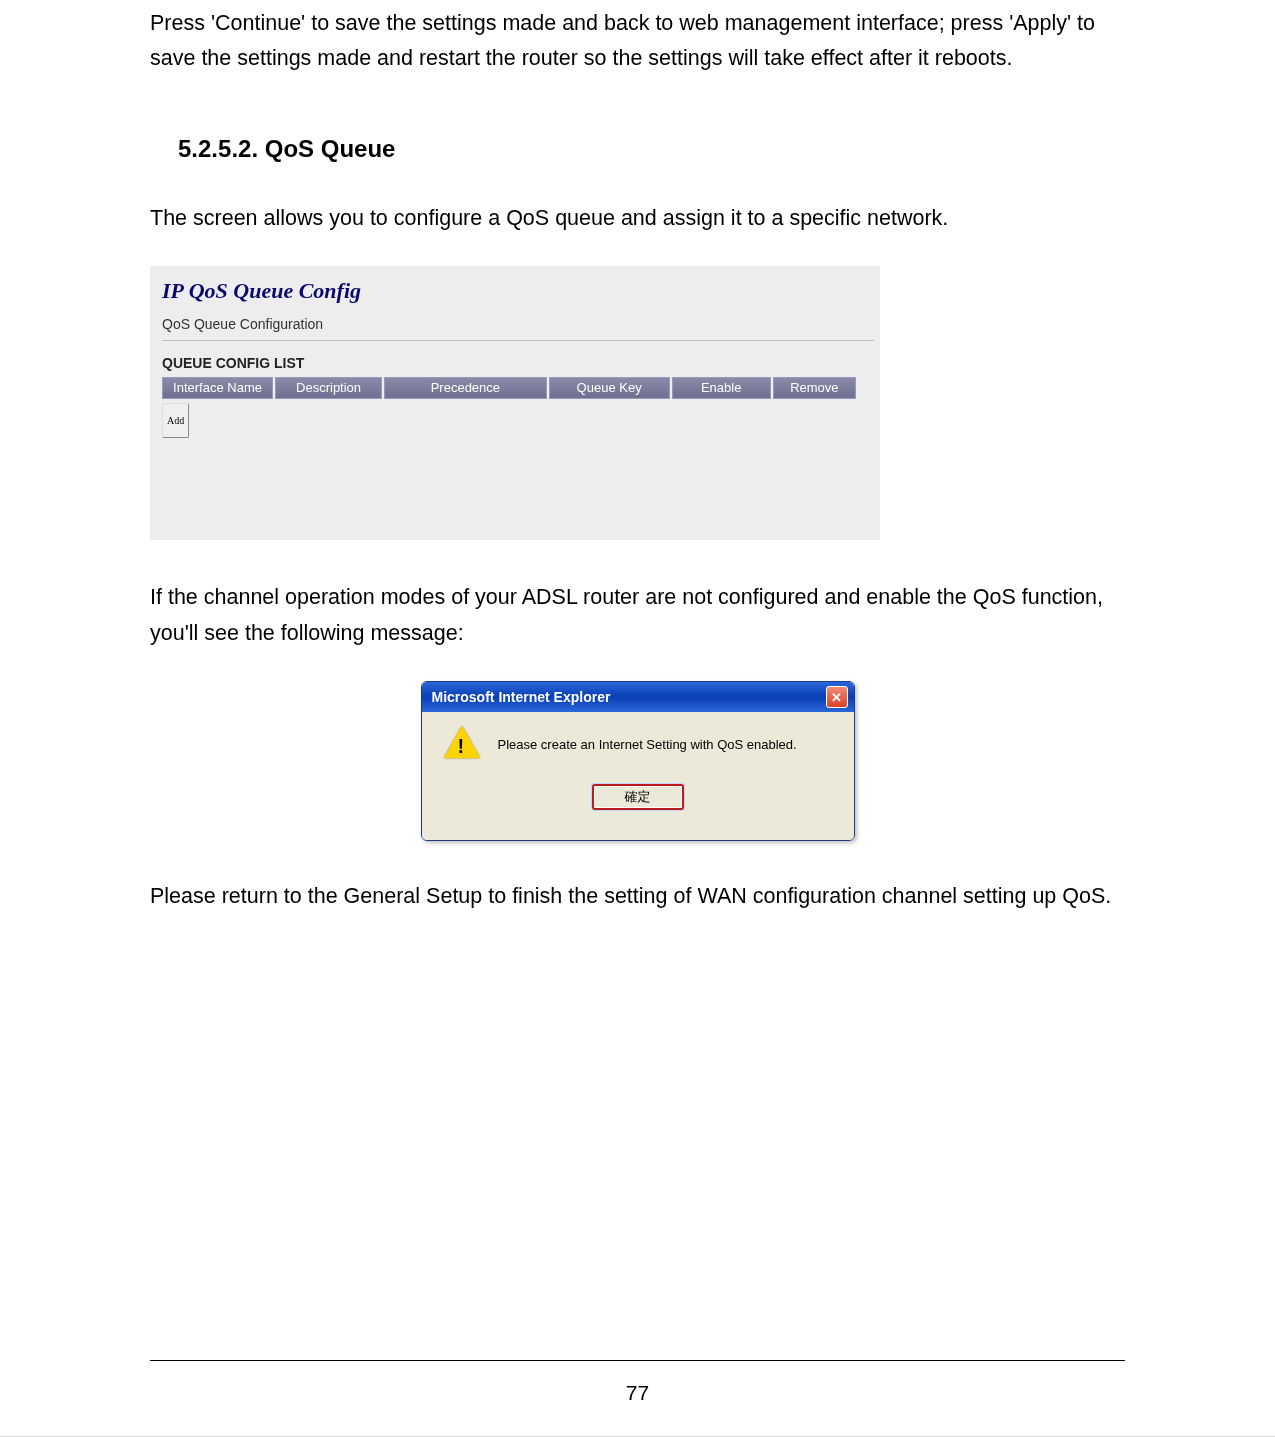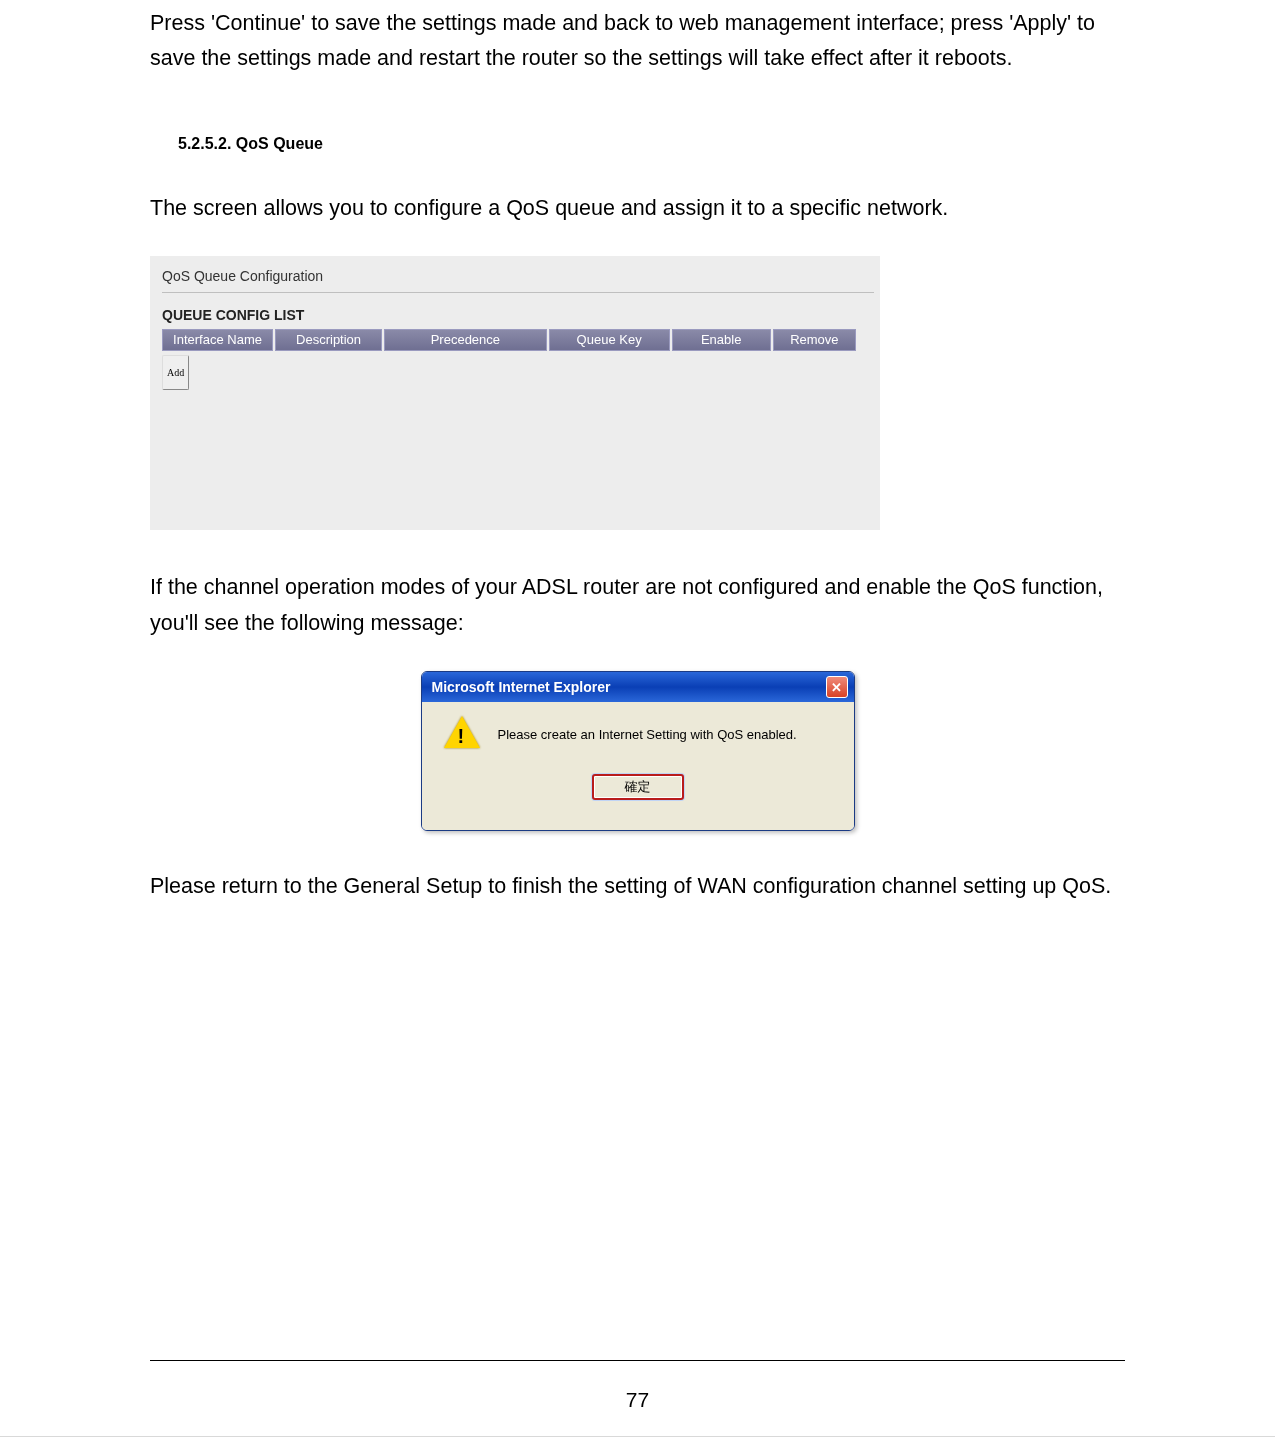--- a/index.html
+++ b/index.html
@@ -14,21 +14,21 @@
       padding: 0 150px;
       padding-top: 6px;
     }
     .body-text {
       font-size: 21.5px;
       line-height: 1.65;
       color: #000;
       margin-bottom: 30px;
     }
     .section-heading {
-      font-size: 16px;
+      font-size: 24px;
       font-weight: bold;
       color: #000;
       margin-top: 58px;
       margin-bottom: 38px;
       padding-left: 28px;
     }
     .intro-text {
       font-size: 21.5px;
       line-height: 1.65;
       color: #000;
@@ -214,21 +214,21 @@
 
     .footer-rule-area {
       position: absolute;
       bottom: 76px;
       left: 150px;
       right: 150px;
       border-top: 1.5px solid #000;
     }
     .page-number {
       position: absolute;
-      bottom: 25px;
+      bottom: 32px;
       width: 100%;
       text-align: center;
       font-size: 21px;
     }
     .bottom-gray-line {
       position: absolute;
       bottom: 0;
       left: 0;
       right: 0;
       border-top: 1px solid #d9d9d9;
@@ -238,20 +238,21 @@
 <body>
 
 <div class="content-area">
   <p class="body-text">Press 'Continue' to save the settings made and back to web management interface; press 'Apply' to save the settings made and restart the router so the settings will take effect after it reboots.</p>
 
   <h3 class="section-heading">5.2.5.2. QoS Queue</h3>
 
   <p class="intro-text">The screen allows you to configure a QoS queue and assign it to a specific network.</p>
 
   <div class="qos-panel">
+    <div class="qos-title">IP QoS Queue Config</div>
     <div class="qos-subtitle">QoS Queue Configuration</div>
     <hr class="qos-hr">
     <div class="queue-list-label">QUEUE CONFIG LIST</div>
     <div class="header-row">
       <div class="header-cell col-if">Interface Name</div>
       <div class="header-cell col-desc">Description</div>
       <div class="header-cell col-prec">Precedence</div>
       <div class="header-cell col-key">Queue Key</div>
       <div class="header-cell col-en">Enable</div>
       <div class="header-cell col-rem">Remove</div>

